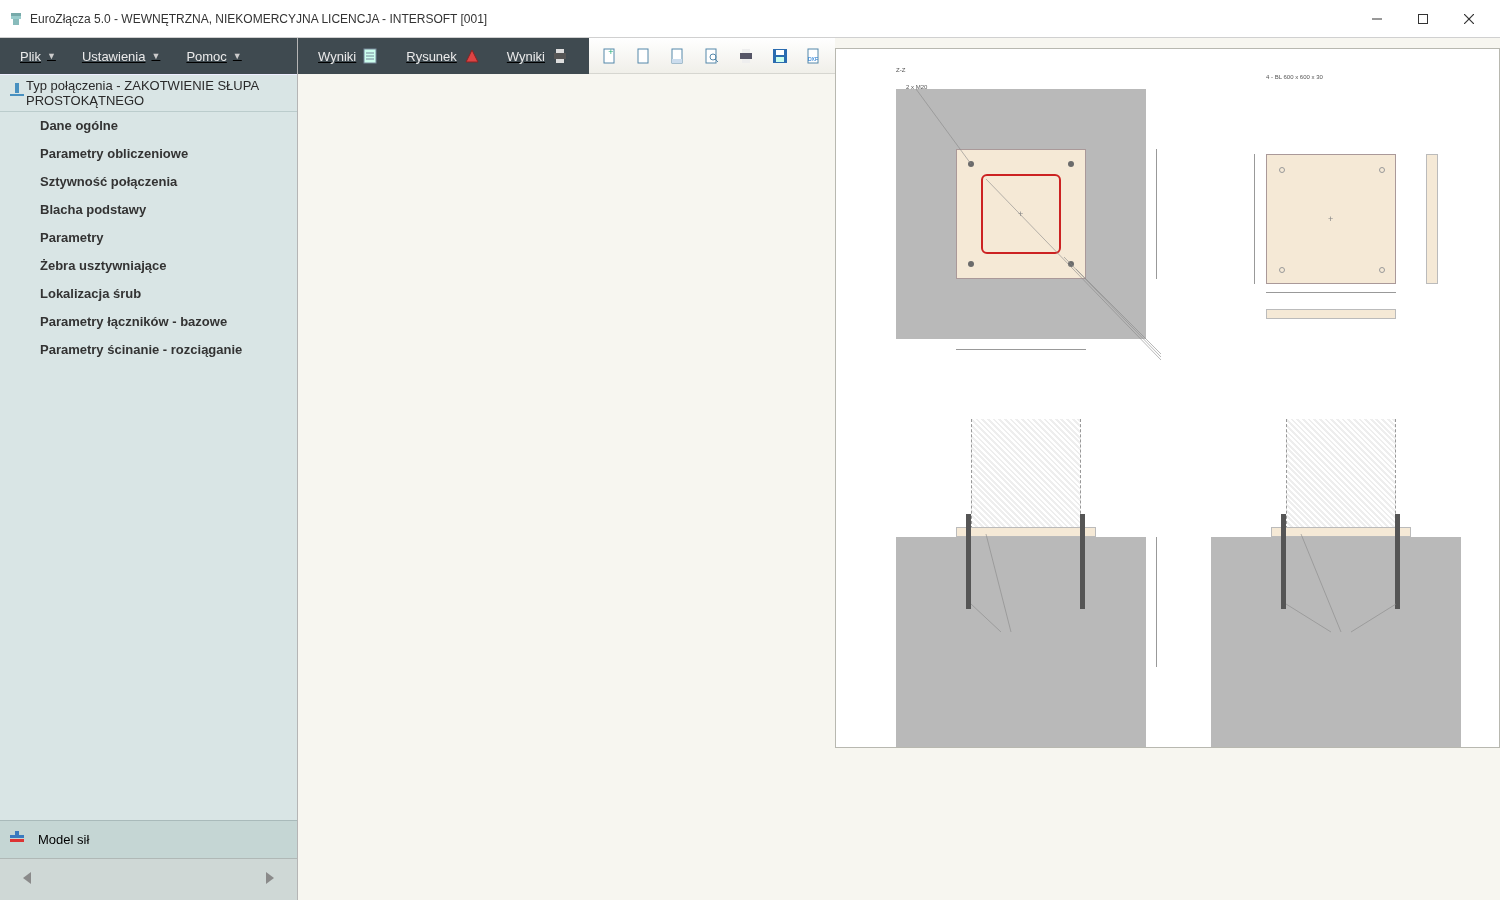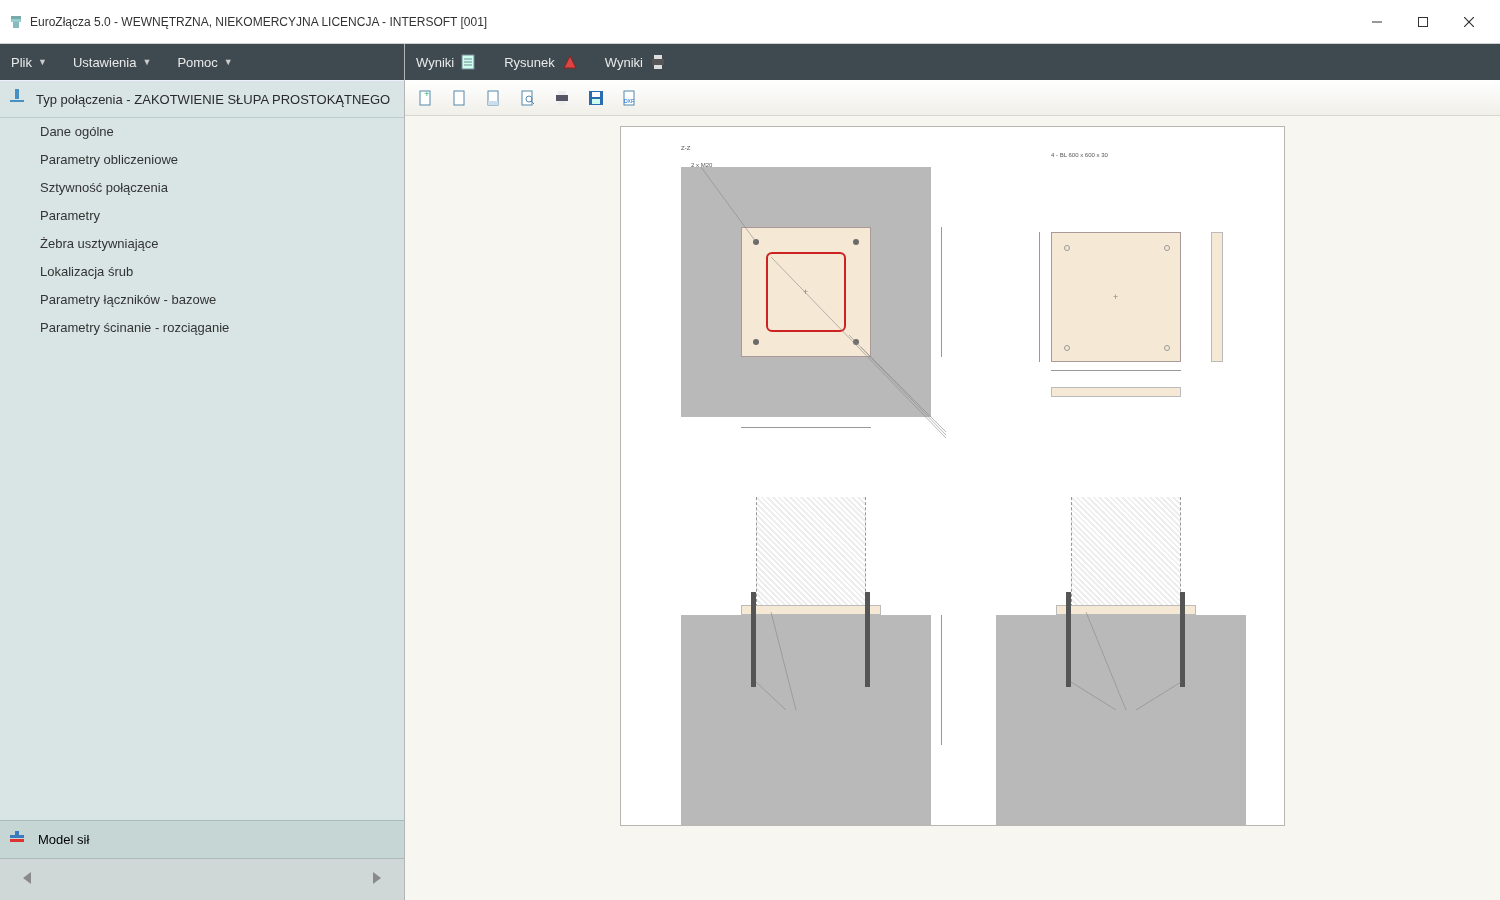--- a/index.html
+++ b/index.html
@@ -1,38 +1,38 @@
 <!DOCTYPE html>
 <html><head>
 <meta charset="utf-8">
 <style>
 * { margin: 0; padding: 0; box-sizing: border-box; font-family: "Segoe UI", Tahoma, sans-serif; }
 body { width: 1500px; height: 900px; background: #fff; overflow: hidden; display: flex; flex-direction: column; }
 
 
-.titlebar { height: 44px; background: #fff; border-bottom: 1px solid #d0d0d0; display: flex; align-items: center; padding: 0 8px; font-size: 12px; color: #333; }
+.titlebar { height: 38px; background: #fff; border-bottom: 1px solid #d0d0d0; display: flex; align-items: center; padding: 0 8px; font-size: 12px; color: #333; }
 .titlebar .app-icon { width: 16px; height: 16px; margin-right: 6px; }
 .titlebar .title-text { flex: 1; }
 .winbtns { display: flex; gap: 0; }
 .winbtn { width: 46px; height: 30px; display: flex; align-items: center; justify-content: center; cursor: pointer; }
 
 
 .main { flex: 1; display: flex; min-height: 0; }
 .left { width: 405px; display: flex; flex-direction: column; border-right: 1px solid #b5b5b5; background: #d9e5e5; }
-.right { flex: 1; display: flex; flex-direction: column; background: #f7f6f0; }
-
-
-.menubar { height: 36px; background: #3f4a50; display: flex; align-items: center; padding: 0 1px; gap: 6px; }
+.right { flex: 1; display: flex; flex-direction: row; background: #f7f6f0; }
+
+
+.menubar { height: 36px; background: #3f4a50; display: flex; align-items: center; padding: 0 10px; gap: 6px; text-decoration: underline; }
 .menu-item { color: #eaeaea; font-size: 13px; padding: 6px 10px; display: flex; align-items: center; gap: 6px; cursor: pointer; }
 .menu-arrow { font-size: 9px; color: #ccc; }
 .menu-icon { width: 18px; height: 18px; display: inline-block; }
 
 
-.tree-header { height: 38px; background: #d9e5e5; border-bottom: 1px solid #bcc; display: flex; align-items: center; padding: 0 12px 0 8px; gap: 10px; font-size: 13px; color: #2a2a2a; border-top: 1px solid #eef; }
-.tree-list { flex: 1; background: #d9e5e5; overflow: auto; }
+.tree-header { height: 38px; background: #d9e5e5; border-bottom: 1px solid #bcc; display: flex; align-items: center; padding: 0 12px 0 8px; font-size: 13px; color: #2a2a2a; border-top: 1px solid #eef; }
+.tree-list { flex: 1; background: #d9e5e5; overflow: auto; font-weight: bold; }
 .tree-item { height: 28px; padding: 0 0 0 40px; display: flex; align-items: center; font-size: 13px; color: #333; border-bottom: 1px solid transparent; cursor: pointer; }
 .tree-footer { height: 38px; background: #c5d6d4; border-top: 1px solid #a9baba; display: flex; align-items: center; padding: 0 12px 0 8px; gap: 12px; font-size: 13px; cursor: pointer; }
 .navbar { height: 42px; background: #cfd8d6; border-top: 1px solid #b0b8b6; display: flex; align-items: center; justify-content: space-between; padding: 0 18px; }
 .nav-arrow { color: #888; cursor: pointer; }
 
 
 .right-toolbar { height: 36px; background: linear-gradient(#fff,#f0efe9); border-bottom: 1px solid #d6d6d0; display: flex; align-items: center; padding: 0 10px; gap: 12px; }
 .tbtn { width: 22px; height: 22px; display: flex; align-items: center; justify-content: center; cursor: pointer; }
 
 
@@ -114,20 +114,23 @@
       <div class="tree-item">
           <span>Dane ogólne</span>
         </div>
       <div class="tree-item">
           <span>Parametry obliczeniowe</span>
         </div>
       <div class="tree-item">
           <span>Sztywność połączenia</span>
         </div>
       <div class="tree-item">
+          <span>Blacha podstawy</span>
+        </div>
+      <div class="tree-item">
           <span>Parametry</span>
         </div>
       <div class="tree-item">
           <span>Żebra usztywniające</span>
         </div>
       <div class="tree-item">
           <span>Lokalizacja śrub</span>
         </div>
       <div class="tree-item">
           <span>Parametry łączników - bazowe</span>

